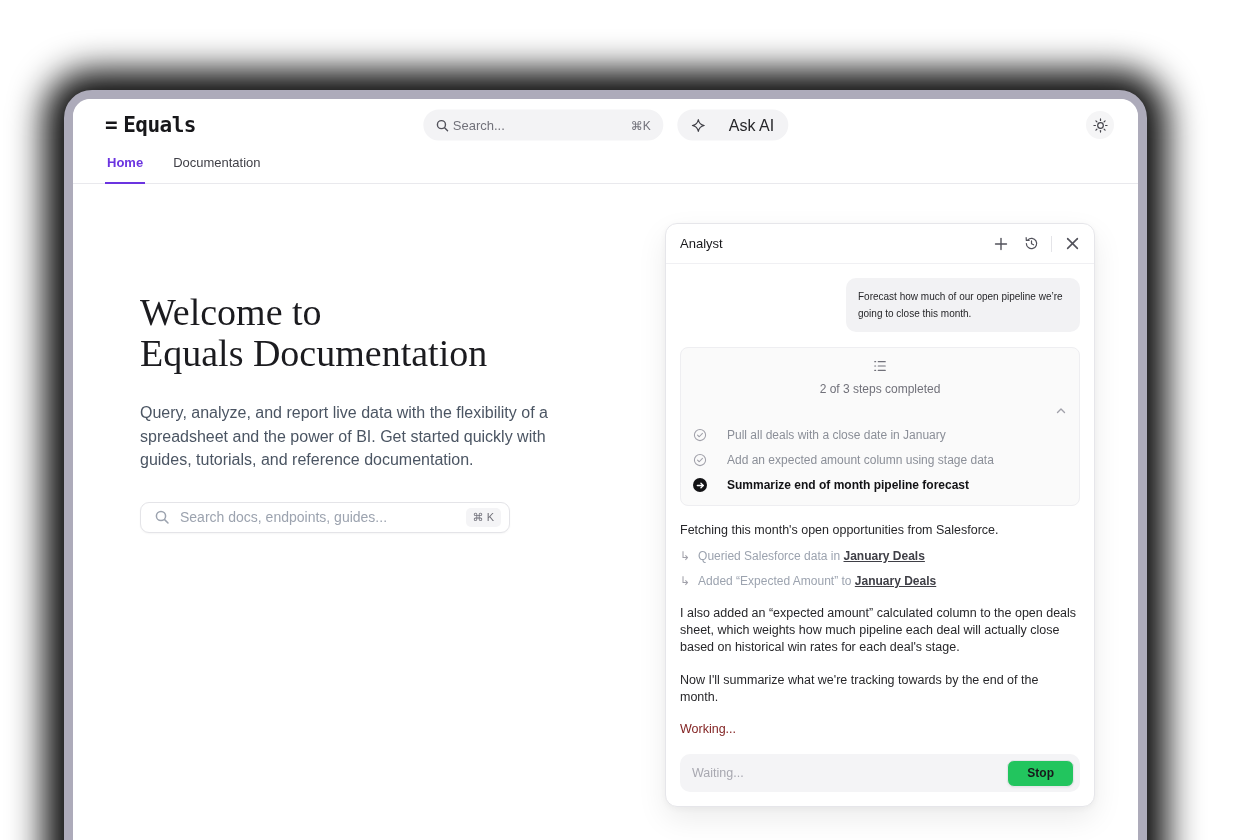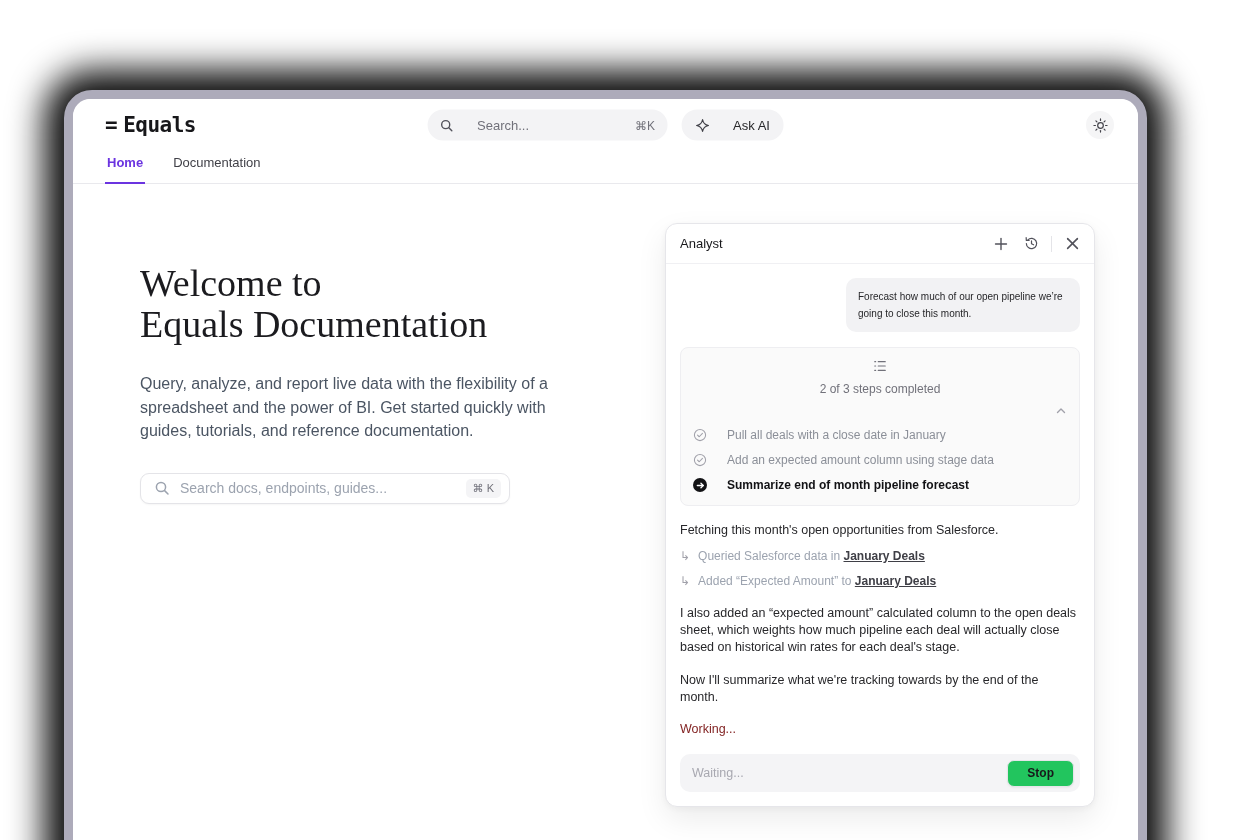--- a/index.html
+++ b/index.html
@@ -15,39 +15,39 @@
   }
   .win-content { position:absolute; inset:0; border-radius:17px; overflow:hidden; background:#ffffff; }
 
   
   .win-header { height:52px; display:flex; align-items:center; padding:0 24px 0 32px; position:relative; }
   .logo { display:flex; align-items:center; gap:6px; font-family:"DejaVu Sans Mono", monospace;
           font-weight:700; font-size:21px; color:#17171a; letter-spacing:-0.5px; }
   .center-group { position:absolute; left:50%; top:50%; transform:translate(-50%,-50%);
                   display:flex; align-items:center; gap:14px; }
   .search-pill { width:240px; height:31px; background:#f3f3f5; border-radius:16px;
-                 display:flex; align-items:center; gap:24px; padding:0 12px; }
+                 display:flex; align-items:center; gap:4px; padding:0 12px; }
   .search-pill svg { flex:none; color:#52525b; }
   .search-pill input { flex:1; min-width:0; border:none; outline:none; background:transparent;
                        font:13px "Liberation Sans", sans-serif; color:#3f3f46; }
   .search-pill input::placeholder { color:#71717a; }
   .pill-shortcut { font-size:12px; color:#71717a; }
   .askai-pill { height:31px; background:#f3f3f5; border-radius:16px; padding:0 14px;
-                display:flex; align-items:center; gap:24px; font-size:13px; color:#27272a; cursor:pointer; }
+                display:flex; align-items:center; gap:24px; font-size:16px; color:#27272a; cursor:pointer; }
   .askai-pill svg { color:#3f3f46; }
   .theme-btn { margin-left:auto; width:28px; height:28px; border-radius:50%; background:#f5f5f6;
                display:flex; align-items:center; justify-content:center; color:#44444b; cursor:pointer; }
 
   
   .tabs { display:flex; gap:26px; padding-left:32px; border-bottom:1px solid #e9e9ed; }
   .tab { font-size:13px; font-weight:500; color:#3f3f46; padding:4px 2px 12px; cursor:pointer; }
   .tab.active { color:#6b34e0; font-weight:600; border-bottom:2px solid #6b34e0; margin-bottom:-1px; }
 
   
-  .hero { margin:79px 0 0 67px; width:436px; }
+  .hero { margin:108px 0 0 67px; width:436px; }
   .hero h1 { font-family:"Liberation Serif", serif; font-weight:500; font-size:38px;
              line-height:41px; color:#1b1b1f; }
   .hero p { margin-top:27px; font-size:16px; line-height:23.5px; color:#4b5563; }
   .doc-search { margin-top:30px; width:370px; height:31px; background:#ffffff;
                 border:1px solid #e4e4e8; border-radius:9px; box-shadow:0 1px 2px rgba(0,0,0,0.04);
                 display:flex; align-items:center; gap:10px; padding:0 8px 0 13px; }
   .doc-search svg { flex:none; color:#9ca3af; }
   .doc-search input { flex:1; min-width:0; border:none; outline:none; background:transparent;
                       font:14px "Liberation Sans", sans-serif; color:#3f3f46; }
   .doc-search input::placeholder { color:#9ca3af; }

